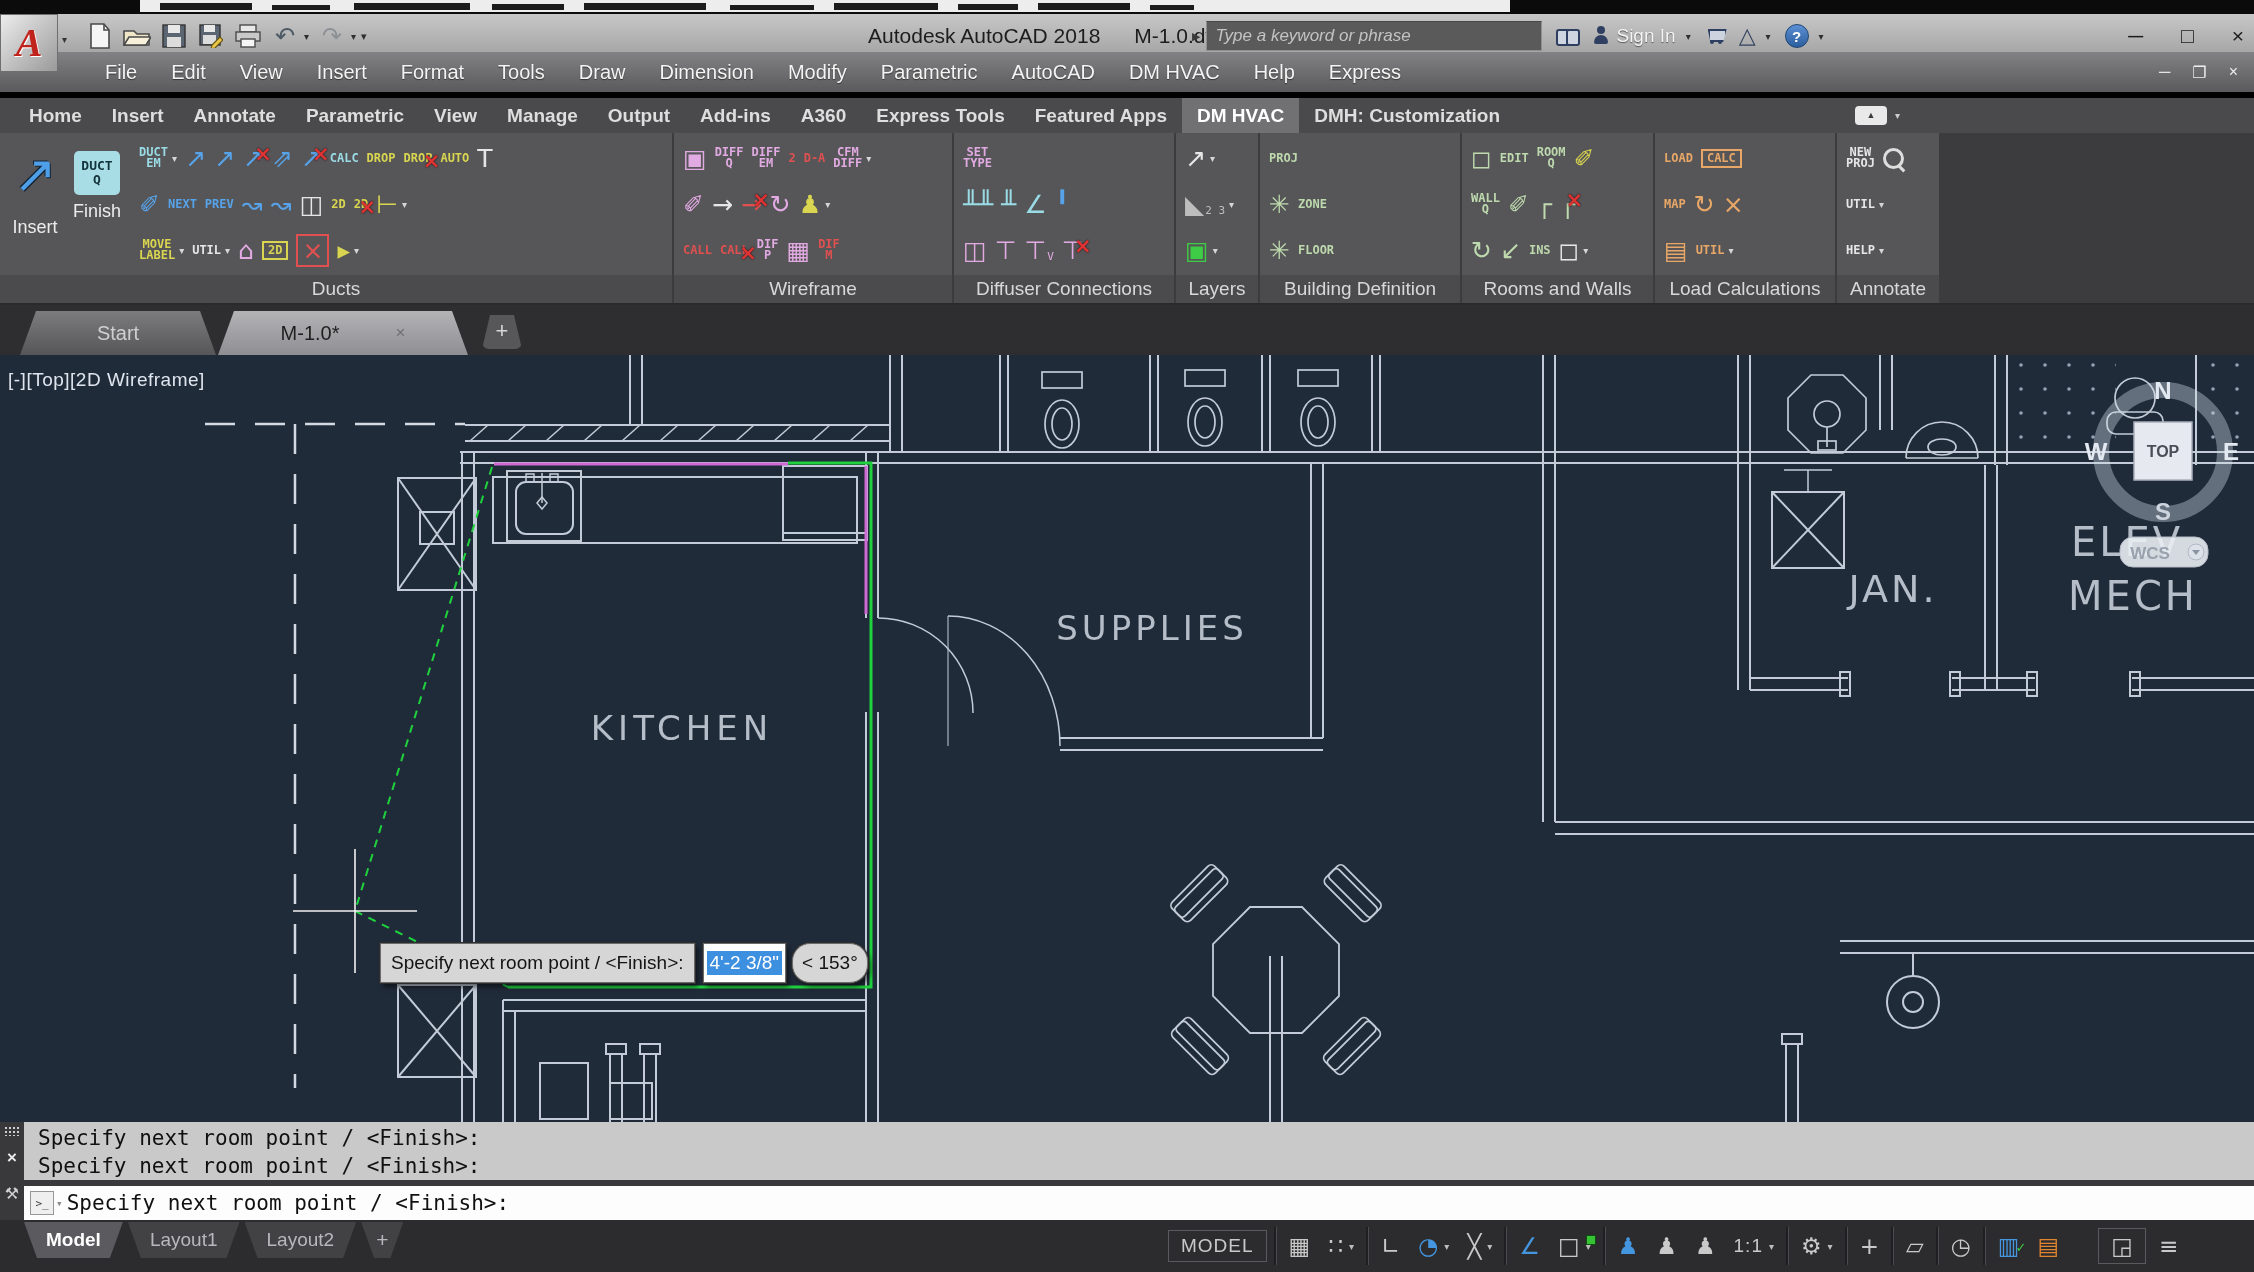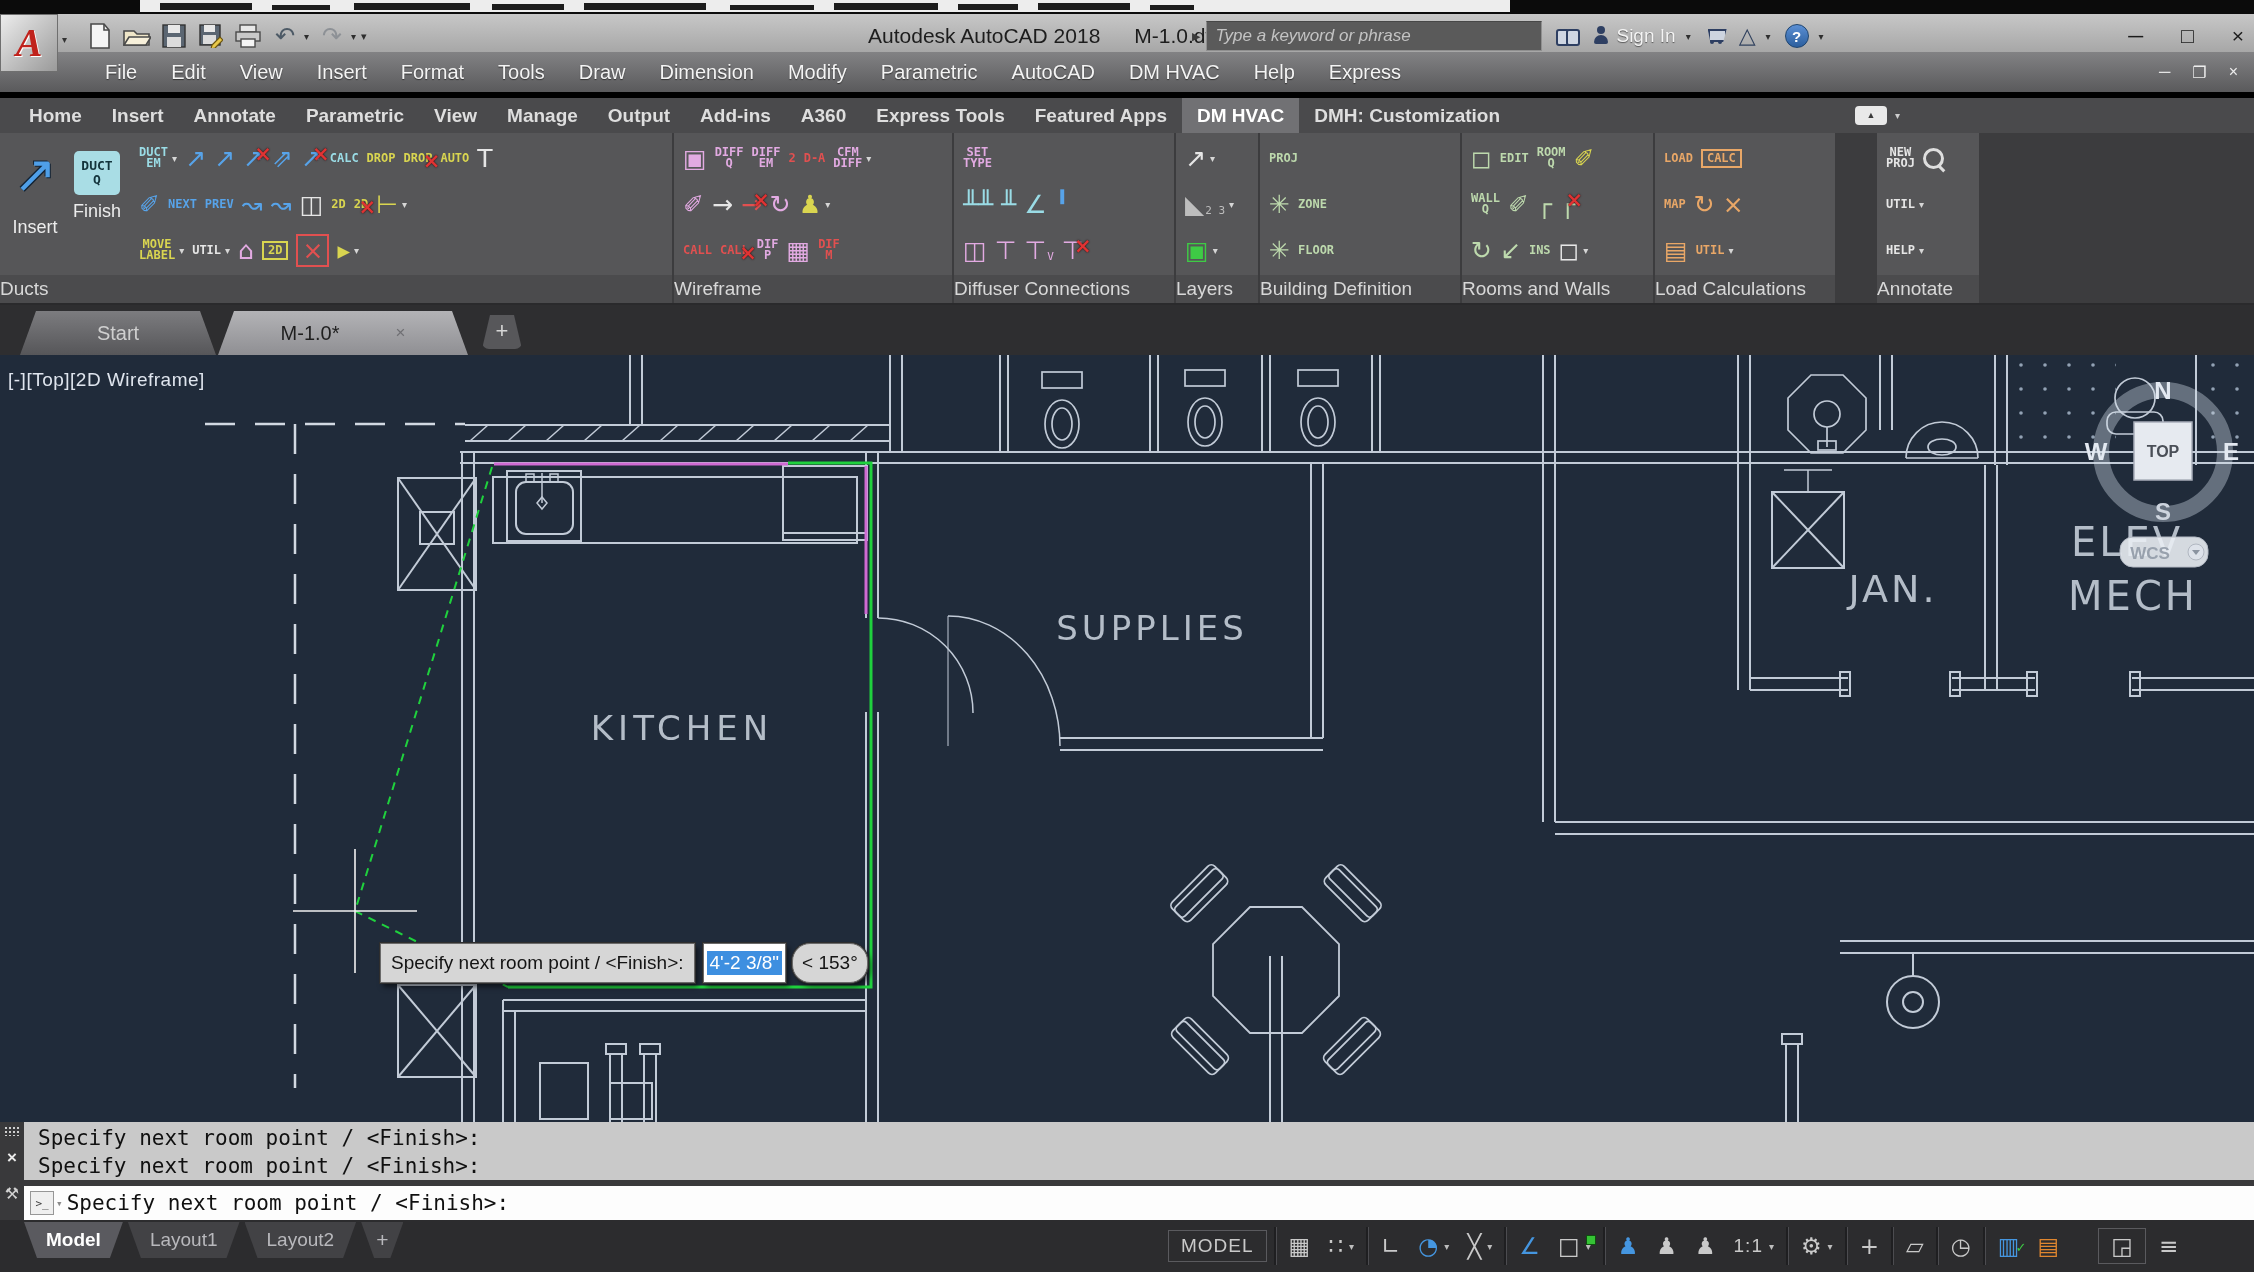--- a/index.html
+++ b/index.html
@@ -55,21 +55,21 @@
   .rtab{color:#dedede;font-size:19px;padding:0 15px;line-height:35px;white-space:nowrap;}
   .rtab.active{background:#73737__ignore__;}
   .rtab.active{background:#717174;color:#fff;}
   #collapse-ctl{position:absolute;left:1855px;top:8px;display:flex;align-items:center;gap:8px;}
   #collapse-ctl .pane{width:32px;height:19px;background:#e9e9e9;border-radius:4px;color:#3a3a3a;font-size:9px;text-align:center;line-height:19px;}
   #collapse-ctl .dd{color:#cdcdcd;font-size:10px;}
 
   
   #ribbon{position:absolute;top:133px;left:0;width:2254px;height:172px;background:#3c3c3e;border-bottom:2px solid #2a2a2c;box-sizing:border-box;}
   .panel{position:absolute;top:0;height:170px;background:#565658;}
-  .panel-label{position:absolute;bottom:0;left:0;width:100%;height:28px;background:#4b4b4d;color:#d8d8d8;font-size:19px;line-height:27px;white-space:nowrap;overflow:hidden;}
+  .panel-label{position:absolute;bottom:0;left:0;width:100%;height:28px;background:#4b4b4d;color:#d8d8d8;font-size:19px;text-align:center;line-height:27px;white-space:nowrap;overflow:hidden;}
   .pcontent{position:absolute;top:0;left:0;right:0;height:142px;display:flex;}
   .bigwrap{display:flex;padding:4px 2px 0 4px;}
   .bigbtn{width:62px;display:flex;flex-direction:column;align-items:center;justify-content:flex-start;}
   .big-arrow{font-size:52px;line-height:74px;color:#4f9fe8;text-shadow:1px 1px 0 #123, -1px -1px 0 #123;}
   .big-chip{margin-top:14px;background:#a9dde5;color:#13343c;font-family:"DejaVu Sans Mono",monospace;font-weight:bold;font-size:13px;line-height:14px;padding:8px 7px;border-radius:5px;white-space:pre-line;text-align:center;}
   .big-label{color:#ececec;font-size:18px;margin-top:6px;}
   .rows{flex:1;display:flex;flex-direction:column;padding-top:2px;}
   .prow{height:46px;display:flex;align-items:center;padding-left:5px;}
   .chip{display:inline-flex;align-items:center;justify-content:center;margin:0 4px;position:relative;}
   .ct{font-family:"DejaVu Sans Mono",monospace;font-weight:bold;font-size:12px;line-height:11px;white-space:pre-line;text-align:center;}
@@ -629,21 +629,21 @@
               </span>
               <span class="chip c-orange">
                 <span class="ct">UTIL</span>
                 <span class="ddc">▾</span>
               </span>
             </div>
           </div>
         </div>
         <div class="panel-label">Load Calculations</div>
       </div>
-      <div class="panel" style="left: 1837px; width: 102px; margin-left: 40px;">
+      <div class="panel" style="left: 1837px; width: 102px;">
         <div class="pcontent">
           <div class="rows">
             <div class="prow">
               <span class="chip c-white">
                 <span class="ct">NEW
 PROJ</span>
               </span>
               <span class="chip">
                 <span class="mag-icon"></span>
               </span>

